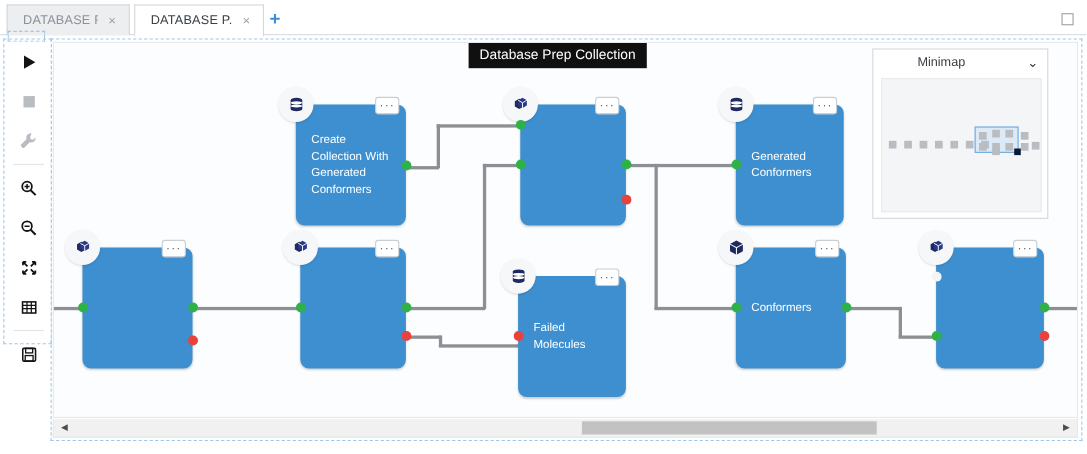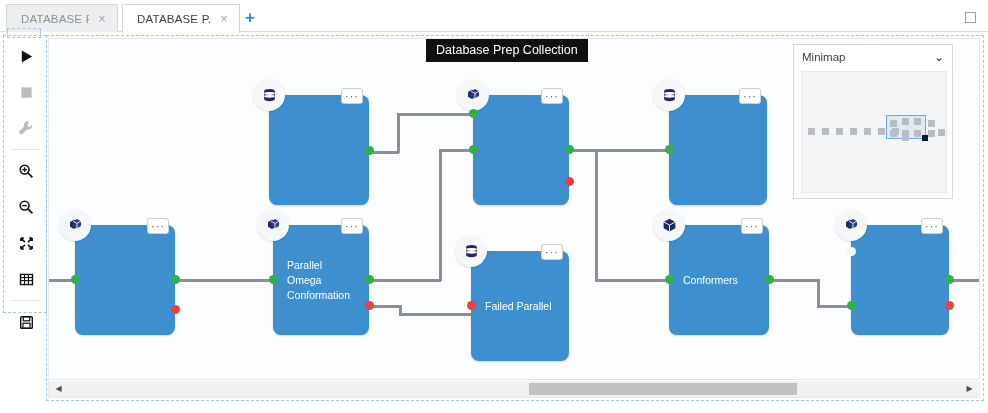--- a/index.html
+++ b/index.html
@@ -163,21 +163,21 @@
     border: 1px solid #d5d8db;
     z-index: 25;
   }
   .minimap-head {
     position: relative;
     height: 24px;
     display: flex; align-items: center;
     padding: 0 8px;
     font-size: 11.5px; color: #3b4046;
   }
-  .minimap-head .mm-title { flex: 1 1 auto; }
+  .minimap-head .mm-title { flex: 1 1 auto; margin-left: 32px; }
   .mm-chevron { font-size: 12px; color: #2f343a; line-height: 10px; }
   .minimap-body {
     position: absolute; left: 7px; top: 26px;
     width: 146px; height: 122px;
     background: #f4f5f6;
     border: 1px solid #e9eaec;
     overflow: hidden;
   }
   .mm-node { position: absolute; width: 7px; height: 7px; background: #b9bdc1; }
   .mm-view {
@@ -335,20 +335,21 @@
       <div class="node-badge">
         <svg width="17" height="17" viewBox="0 0 18 18">
           <ellipse cx="9" cy="4.2" rx="5.6" ry="2.2" fill="#1f2a63"></ellipse>
           <rect x="3.4" y="4.2" width="11.2" height="8.6" fill="#1f2a63"></rect>
           <ellipse cx="9" cy="12.8" rx="5.6" ry="2.2" fill="#1f2a63"></ellipse>
           <ellipse cx="9" cy="6.9" rx="5.6" ry="1.5" fill="#ffffff"></ellipse>
           <ellipse cx="9" cy="9.9" rx="5.6" ry="1.5" fill="#ffffff"></ellipse>
         </svg>
       </div>
       <div class="node-menu">···</div>
+      <div class="node-label">Create Collection With Generated Conformers</div>
       <div class="port green right" style="top:51px;"></div>
     </div>
 
     <div class="node" style="left:424px; top:56px; width:96px; height:110px;">
       <div class="node-badge">
         <svg width="17" height="17" viewBox="0 0 18 18">
           <path d="M3.2 5.4 L7.4 3.0 L11.6 5.4 L11.6 10.4 L7.4 12.8 L3.2 10.4 Z" fill="#1f2a63"></path>
           <path d="M6.4 4.4 L10.6 2.0 L14.8 4.4 L14.8 9.4 L10.6 11.8 L6.4 9.4 Z" fill="#2b3a86"></path>
           <path d="M6.4 4.4 L10.6 6.8 L14.8 4.4" fill="none" stroke="#ffffff" stroke-width="0.9"></path>
           <line x1="10.6" y1="6.8" x2="10.6" y2="11.8" stroke="#ffffff" stroke-width="0.9"></line>
@@ -365,20 +366,21 @@
       <div class="node-badge">
         <svg width="17" height="17" viewBox="0 0 18 18">
           <ellipse cx="9" cy="4.2" rx="5.6" ry="2.2" fill="#1f2a63"></ellipse>
           <rect x="3.4" y="4.2" width="11.2" height="8.6" fill="#1f2a63"></rect>
           <ellipse cx="9" cy="12.8" rx="5.6" ry="2.2" fill="#1f2a63"></ellipse>
           <ellipse cx="9" cy="6.9" rx="5.6" ry="1.5" fill="#ffffff"></ellipse>
           <ellipse cx="9" cy="9.9" rx="5.6" ry="1.5" fill="#ffffff"></ellipse>
         </svg>
       </div>
       <div class="node-menu">···</div>
+      <div class="node-label">Generated Conformers</div>
       <div class="port green left" style="top:50px;"></div>
     </div>
 
     <div class="node" style="left:26px; top:186px; width:100px; height:110px;">
       <div class="node-badge">
         <svg width="17" height="17" viewBox="0 0 18 18">
           <path d="M3.2 5.4 L7.4 3.0 L11.6 5.4 L11.6 10.4 L7.4 12.8 L3.2 10.4 Z" fill="#1f2a63"></path>
           <path d="M6.4 4.4 L10.6 2.0 L14.8 4.4 L14.8 9.4 L10.6 11.8 L6.4 9.4 Z" fill="#2b3a86"></path>
           <path d="M6.4 4.4 L10.6 6.8 L14.8 4.4" fill="none" stroke="#ffffff" stroke-width="0.9"></path>
           <line x1="10.6" y1="6.8" x2="10.6" y2="11.8" stroke="#ffffff" stroke-width="0.9"></line>
@@ -393,38 +395,37 @@
     <div class="node" style="left:224px; top:186px; width:96px; height:110px;">
       <div class="node-badge">
         <svg width="17" height="17" viewBox="0 0 18 18">
           <path d="M3.2 5.4 L7.4 3.0 L11.6 5.4 L11.6 10.4 L7.4 12.8 L3.2 10.4 Z" fill="#1f2a63"></path>
           <path d="M6.4 4.4 L10.6 2.0 L14.8 4.4 L14.8 9.4 L10.6 11.8 L6.4 9.4 Z" fill="#2b3a86"></path>
           <path d="M6.4 4.4 L10.6 6.8 L14.8 4.4" fill="none" stroke="#ffffff" stroke-width="0.9"></path>
           <line x1="10.6" y1="6.8" x2="10.6" y2="11.8" stroke="#ffffff" stroke-width="0.9"></line>
         </svg>
       </div>
       <div class="node-menu">···</div>
-      <div class="node-label">Parallel Omega Conformation</div>
       <div class="port green left" style="top:50px;"></div>
       <div class="port green right" style="top:50px;"></div>
       <div class="port red right" style="top:76px;"></div>
     </div>
 
     <div class="node" style="left:422px; top:212px; width:98px; height:110px;">
       <div class="node-badge">
         <svg width="17" height="17" viewBox="0 0 18 18">
           <ellipse cx="9" cy="4.2" rx="5.6" ry="2.2" fill="#1f2a63"></ellipse>
           <rect x="3.4" y="4.2" width="11.2" height="8.6" fill="#1f2a63"></rect>
           <ellipse cx="9" cy="12.8" rx="5.6" ry="2.2" fill="#1f2a63"></ellipse>
           <ellipse cx="9" cy="6.9" rx="5.6" ry="1.5" fill="#ffffff"></ellipse>
           <ellipse cx="9" cy="9.9" rx="5.6" ry="1.5" fill="#ffffff"></ellipse>
         </svg>
       </div>
       <div class="node-menu">···</div>
-      <div class="node-label">Failed Parallel</div>
+      <div class="node-label">Failed Molecules</div>
       <div class="port red left" style="top:50px;"></div>
     </div>
 
     <div class="node" style="left:620px; top:186px; width:100px; height:110px;">
       <div class="node-badge">
         <svg width="17" height="17" viewBox="0 0 18 18">
           <path d="M9 1.8 L15.2 5.2 L15.2 12.0 L9 15.4 L2.8 12.0 L2.8 5.2 Z" fill="#1f2a63"></path>
           <path d="M2.8 5.2 L9 8.6 L15.2 5.2" fill="none" stroke="#ffffff" stroke-width="1"></path>
           <line x1="9" y1="8.6" x2="9" y2="15.4" stroke="#ffffff" stroke-width="1"></line>
         </svg>

